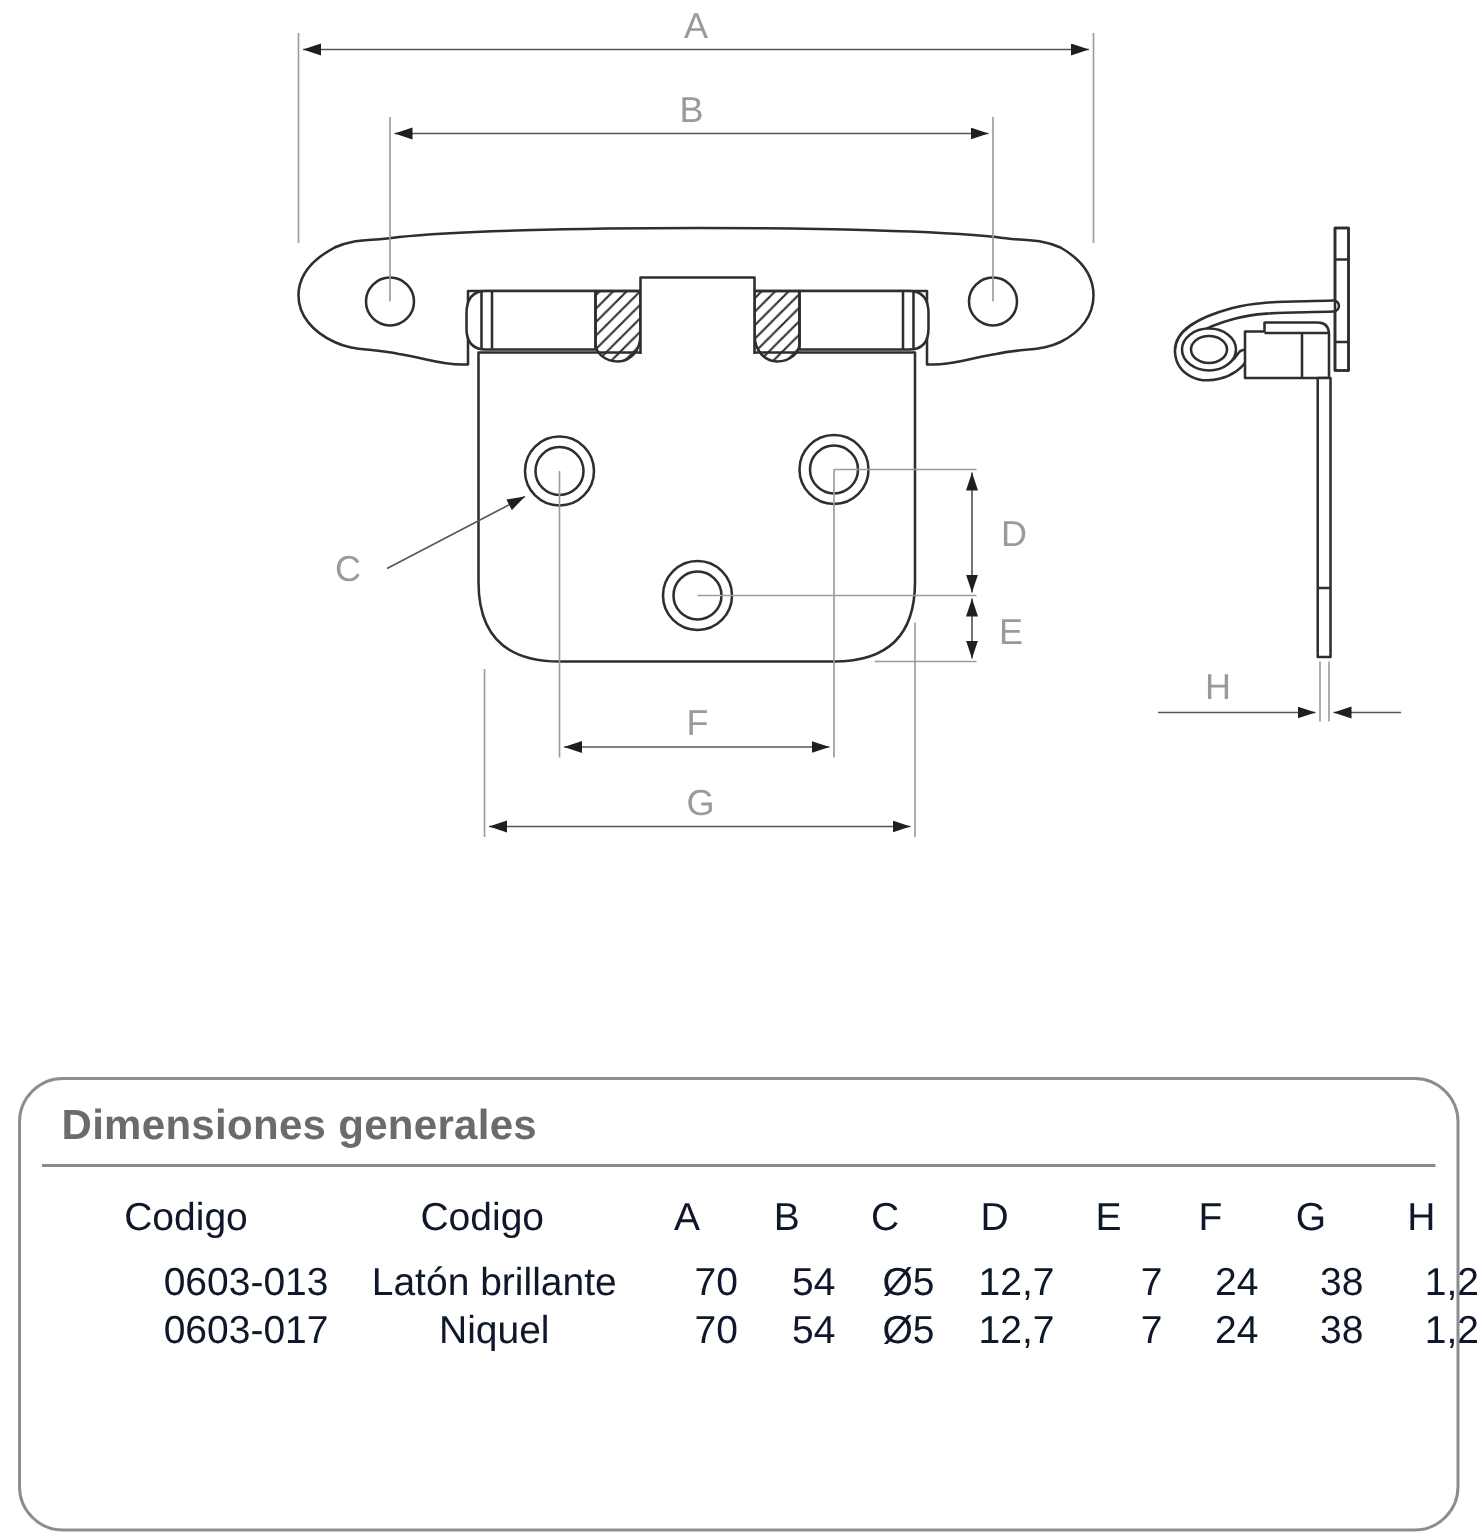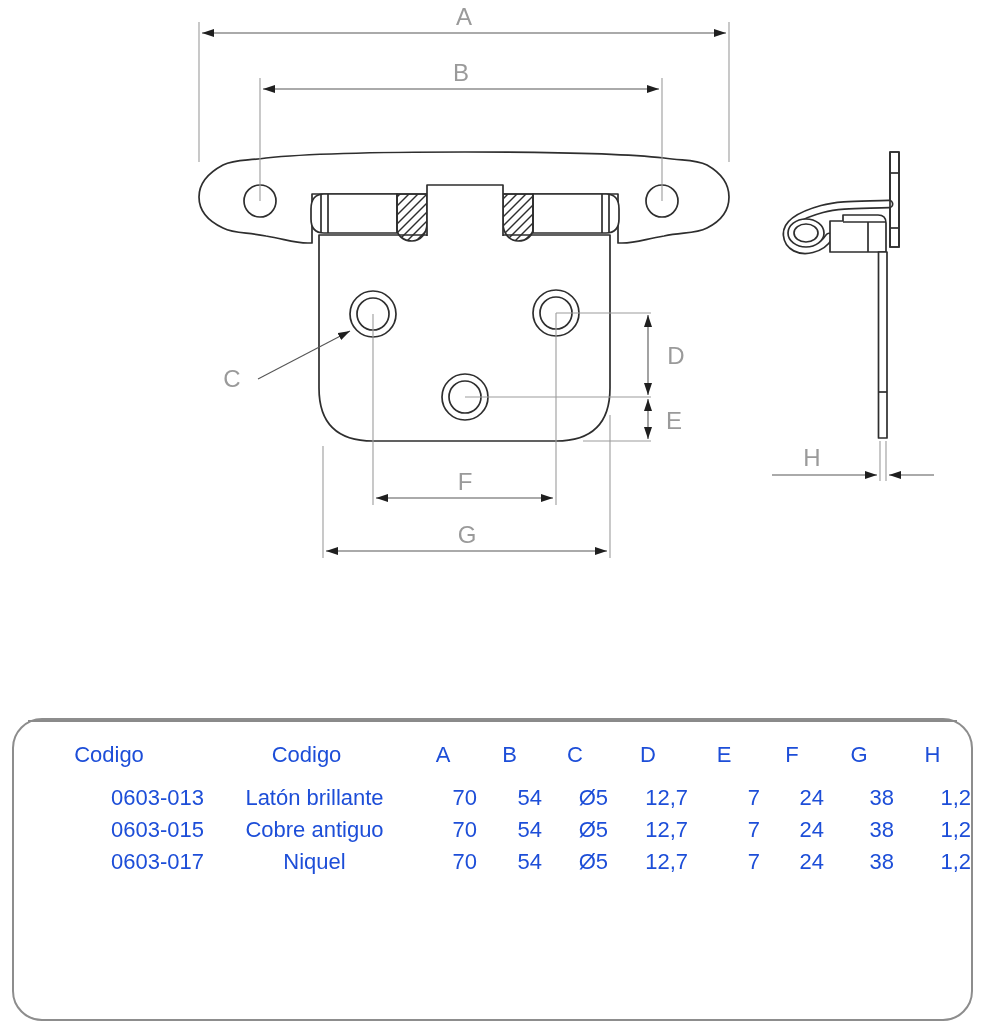--- a/index.html
+++ b/index.html
@@ -14,21 +14,21 @@
   .lbl{font-size:24px;fill:#9a9a9a;}
   .curlA{fill:none;stroke:#2e2e2e;stroke-width:9;stroke-linecap:round;}
   .curlB{fill:none;stroke:#ffffff;stroke-width:5.6;stroke-linecap:round;}
 
   .panel{position:absolute;left:12px;top:718px;width:957px;height:299px;
          border:2px solid #8d8d8d;border-radius:30px;background:#fff;}
   .panel-title{font-size:28px;font-weight:bold;color:#6b6b6b;
                margin:14px 0 10px 27px;letter-spacing:0.2px;}
   .panel-rule{border-top:2px solid #8a8a8a;margin:0 14px 0 14px;}
   table.dims{width:100%;table-layout:fixed;border-collapse:collapse;
-             margin-top:16px;font-size:22px;color:#1d4ed8;}
+             margin-top:16px;font-size:26px;color:#0f172a;margin-left:15px;}
   table.dims th{font-weight:normal;text-align:center;padding:0 0 10px 0;
                 line-height:34px;}
   table.dims td{text-align:right;line-height:32px;padding:0;
                 white-space:nowrap;overflow:hidden;}
   table.dims th.left,table.dims td.left{text-align:center;padding-left:16px;}
 </style>
 </head>
 <body>
 
 <div class="stage">
@@ -176,20 +176,21 @@
       <line class="ext" x1="886" y1="441" x2="886" y2="481"></line>
       <line class="dim" x1="772" y1="475" x2="877" y2="475" marker-end="url(#ae)"></line>
       <line class="dim" x1="934" y1="475" x2="889" y2="475" marker-end="url(#ae)"></line>
       <text class="lbl" x="812" y="466" text-anchor="middle">H</text>
     </g>
   </g>
 </svg>
 
 
 <div class="panel">
+  <div class="panel-title">Dimensiones generales</div>
   <div class="panel-rule"></div>
   <table class="dims">
     <colgroup>
       <col style="width:190px">
           <col style="width:205px">
       <col style="width:68px">
           <col style="width:65px">
           <col style="width:66px">
       <col style="width:80px">
           <col style="width:72px">
@@ -219,32 +220,20 @@
         <td>70</td>
         <td>54</td>
         <td>Ø5</td>
         <td>12,7</td>
         <td>7</td>
         <td>24</td>
         <td>38</td>
         <td>1,2</td>
       </tr>
           <tr>
-        <td>0603-015</td>
-        <td class="left">Cobre antiguo</td>
-        <td>70</td>
-        <td>54</td>
-        <td>Ø5</td>
-        <td>12,7</td>
-        <td>7</td>
-        <td>24</td>
-        <td>38</td>
-        <td>1,2</td>
-      </tr>
-          <tr>
         <td>0603-017</td>
         <td class="left">Niquel</td>
         <td>70</td>
         <td>54</td>
         <td>Ø5</td>
         <td>12,7</td>
         <td>7</td>
         <td>24</td>
         <td>38</td>
         <td>1,2</td>

